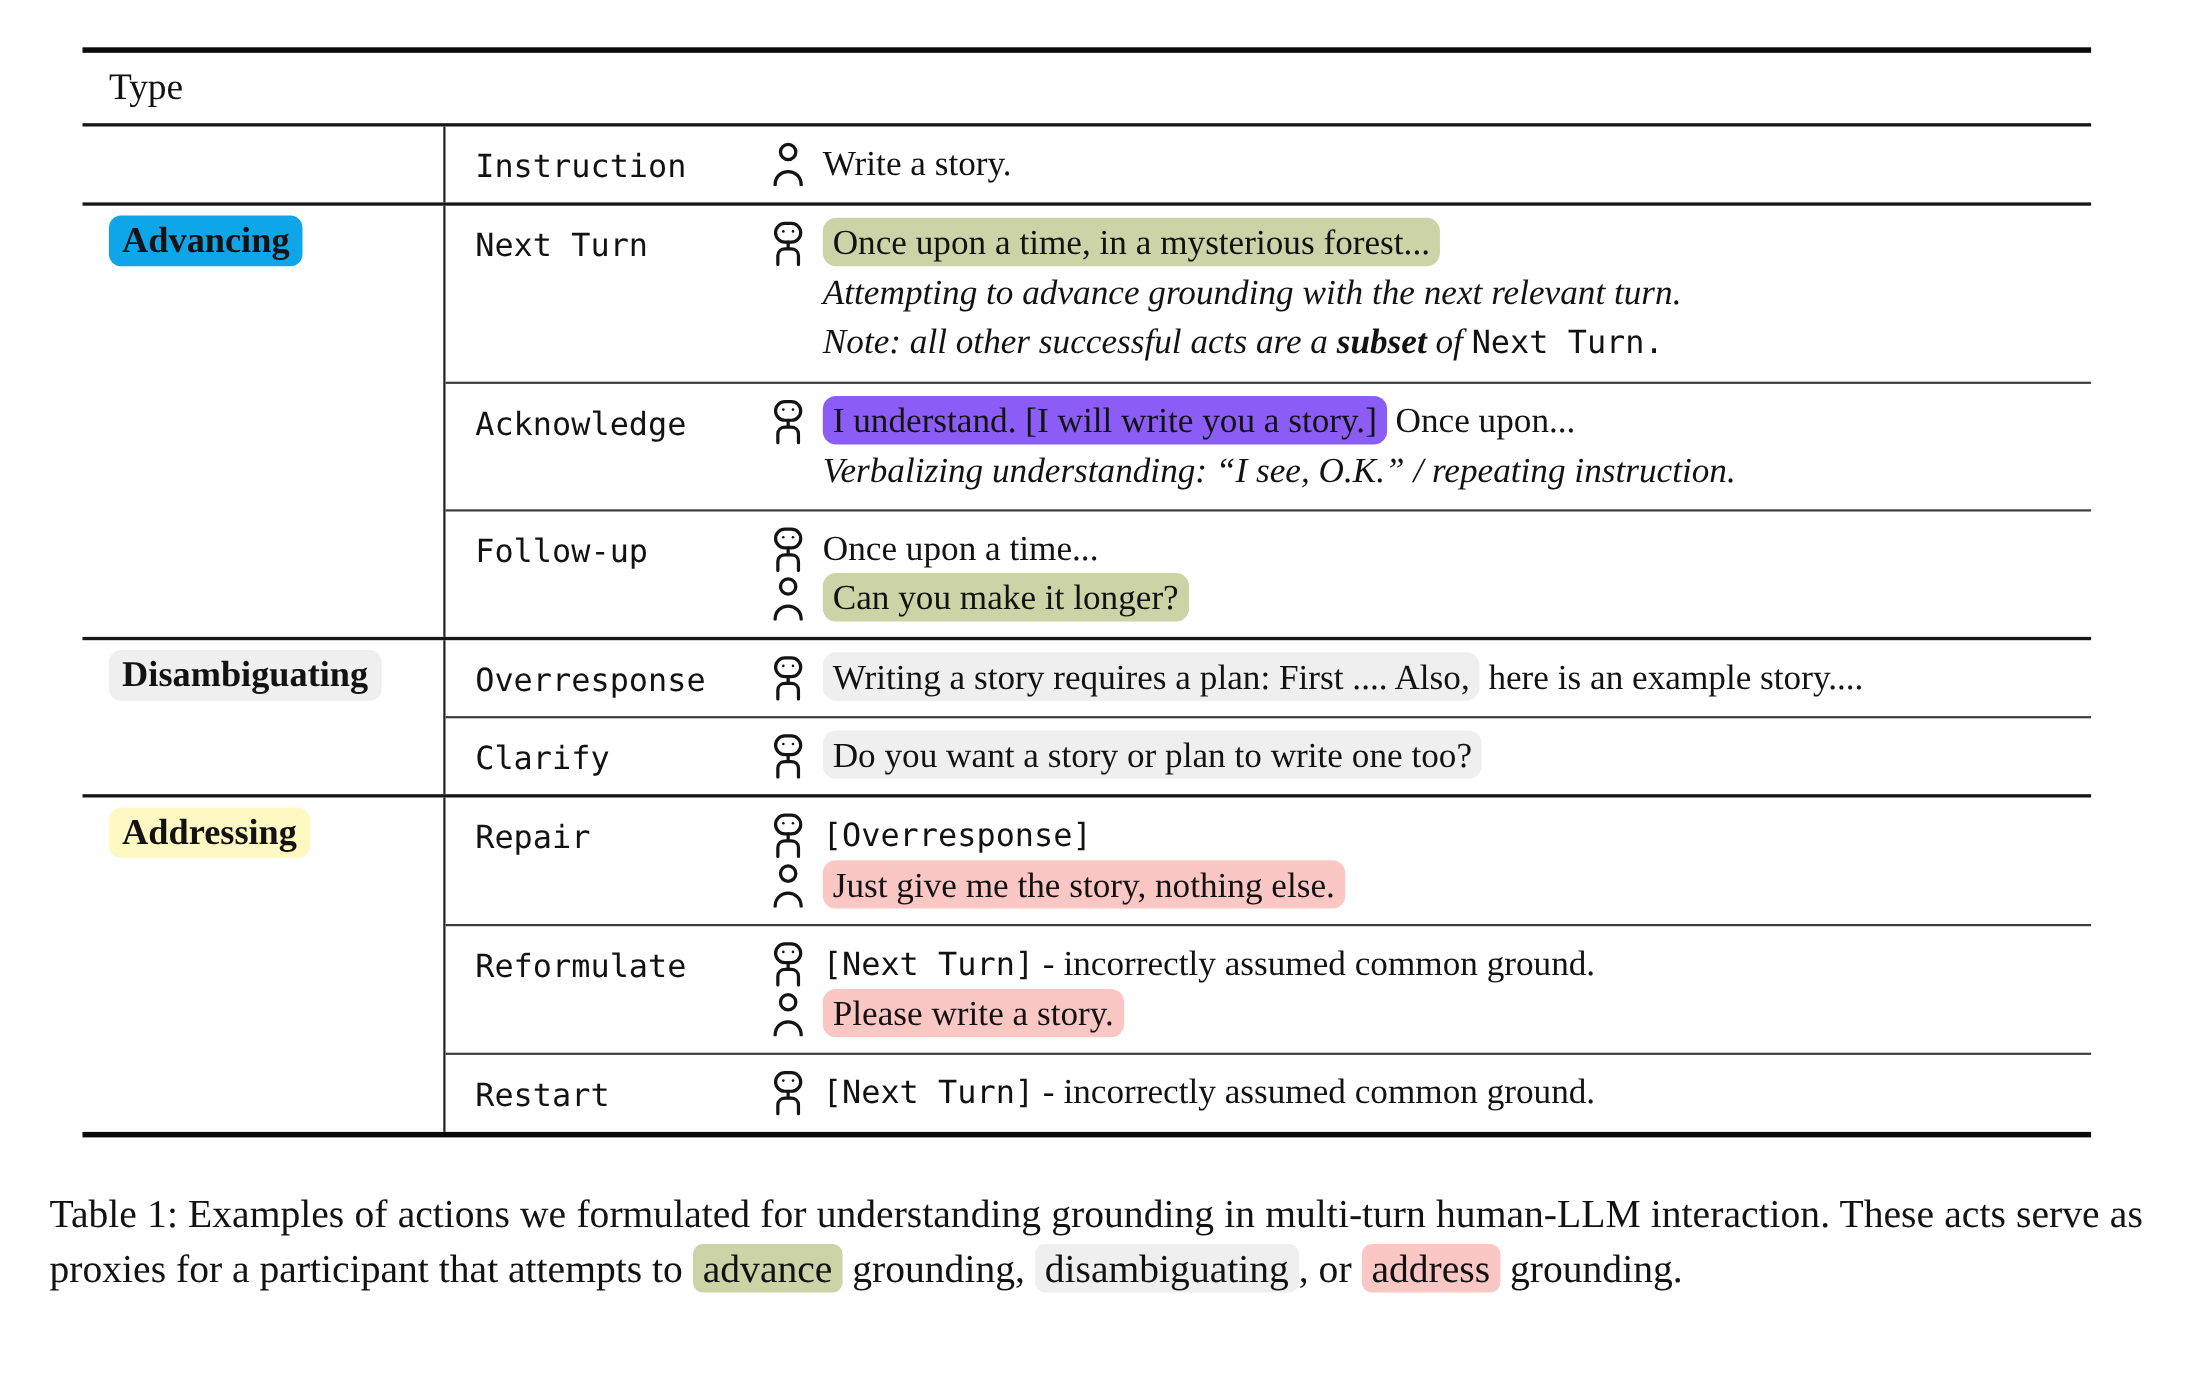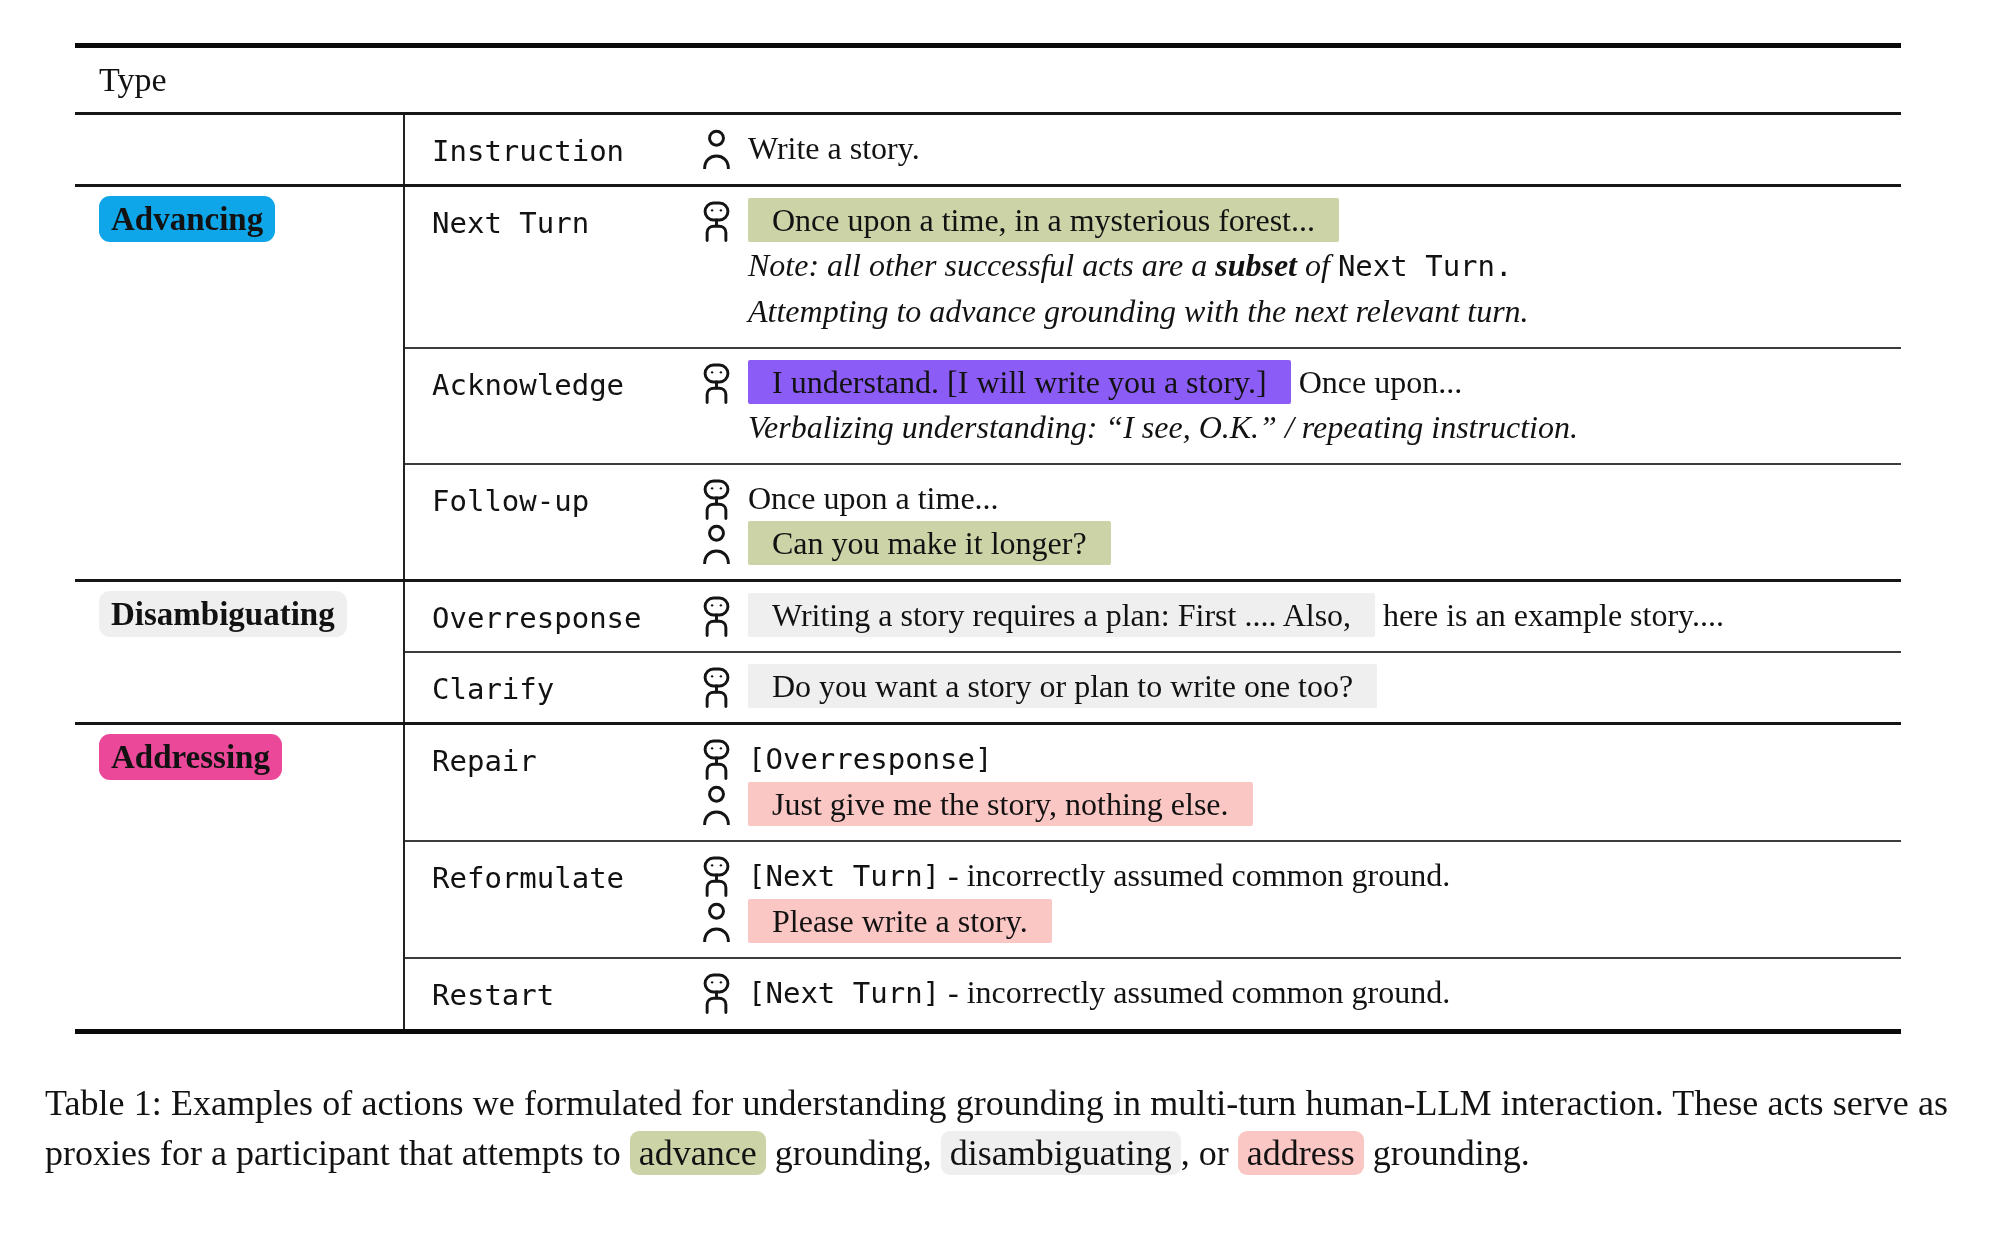--- a/index.html
+++ b/index.html
@@ -47,21 +47,21 @@
 
   .line { position: relative; padding-left: 48px; font-size: 32px; line-height: 45px; min-height: 45px; }
   .line .sp-icon { position: absolute; left: 0; top: 3px; }
   .line.no-icon { }
 
   .st-serif { font-family: "Liberation Serif", serif; }
   .st-italic { font-style: italic; }
   .st-bolditalic { font-style: italic; font-weight: bold; }
   .st-mono { font-family: "DejaVu Sans Mono", monospace; font-size: 29px; }
 
-  .hl { border-radius: 2px; padding: 4px 24px; -webkit-box-decoration-break: clone; box-decoration-break: clone; }
+  .hl { border-radius: 12px; padding: 4px 9px; -webkit-box-decoration-break: clone; box-decoration-break: clone; }
 
   
   .caption {
     margin: 44px 50px 0 45px;
     font-size: 36px; line-height: 50px;
     text-align: justify;
   }
   .caption .hl { padding: 2px 9px; border-radius: 9px; }
 
   svg.glyph { display: block; }
@@ -103,22 +103,22 @@
               <div class="ex-cell">
                 <div class="line"><span class="sp-icon">
                     <svg class="glyph" width="33" height="41" viewBox="0 0 22 28" fill="none" stroke="#141414" stroke-width="2" stroke-linecap="round">
                       <rect x="3.2" y="1.4" width="15.6" height="11.6" rx="5.8"></rect>
                       <circle cx="8" cy="6.4" r="0.8" fill="#141414" stroke="none"></circle>
                       <circle cx="14" cy="6.4" r="0.8" fill="#141414" stroke="none"></circle>
                       <path d="M11 13 V17"></path>
                       <path d="M4.6 27 V21.5 C4.6 18.8 6.8 17.3 9.2 17.3 H12.8 C15.2 17.3 17.4 18.8 17.4 21.5 V27"></path>
                     </svg>
                   </span><span class="st-serif hl hl-green" style="background-color: rgb(203, 211, 167);">Once upon a time, in a mysterious forest...</span></div>
+                <div class="line no-icon"><span class="st-italic">Attempting to advance grounding with the next relevant turn.</span></div>
                 <div class="line no-icon"><span class="st-italic">Note: all other successful acts are a </span><span class="st-bolditalic">subset</span><span class="st-italic"> of </span><span class="st-mono">Next Turn.</span></div>
-                <div class="line no-icon"><span class="st-italic">Attempting to advance grounding with the next relevant turn.</span></div>
               </div>
             </div>
             <div class="rrow">
               <div class="act-cell"><span class="act-label">Acknowledge</span></div>
               <div class="ex-cell">
                 <div class="line"><span class="sp-icon">
                     <svg class="glyph" width="33" height="41" viewBox="0 0 22 28" fill="none" stroke="#141414" stroke-width="2" stroke-linecap="round">
                       <rect x="3.2" y="1.4" width="15.6" height="11.6" rx="5.8"></rect>
                       <circle cx="8" cy="6.4" r="0.8" fill="#141414" stroke="none"></circle>
                       <circle cx="14" cy="6.4" r="0.8" fill="#141414" stroke="none"></circle>
@@ -178,21 +178,21 @@
                       <circle cx="14" cy="6.4" r="0.8" fill="#141414" stroke="none"></circle>
                       <path d="M11 13 V17"></path>
                       <path d="M4.6 27 V21.5 C4.6 18.8 6.8 17.3 9.2 17.3 H12.8 C15.2 17.3 17.4 18.8 17.4 21.5 V27"></path>
                     </svg>
                   </span><span class="st-serif hl hl-gray" style="background-color: rgb(239, 239, 239);">Do you want a story or plan to write one too?</span></div>
               </div>
             </div>
           </div>
         </div>
         <div class="section">
-          <div class="type-cell"><span class="type-label" style="background-color: #ec4899;">Addressing</span></div>
+          <div class="type-cell"><span class="type-label" style="background-color: #fef9c3;">Addressing</span></div>
           <div class="right">
             <div class="rrow">
               <div class="act-cell"><span class="act-label">Repair</span></div>
               <div class="ex-cell">
                 <div class="line"><span class="sp-icon">
                     <svg class="glyph" width="33" height="41" viewBox="0 0 22 28" fill="none" stroke="#141414" stroke-width="2" stroke-linecap="round">
                       <rect x="3.2" y="1.4" width="15.6" height="11.6" rx="5.8"></rect>
                       <circle cx="8" cy="6.4" r="0.8" fill="#141414" stroke="none"></circle>
                       <circle cx="14" cy="6.4" r="0.8" fill="#141414" stroke="none"></circle>
                       <path d="M11 13 V17"></path>

